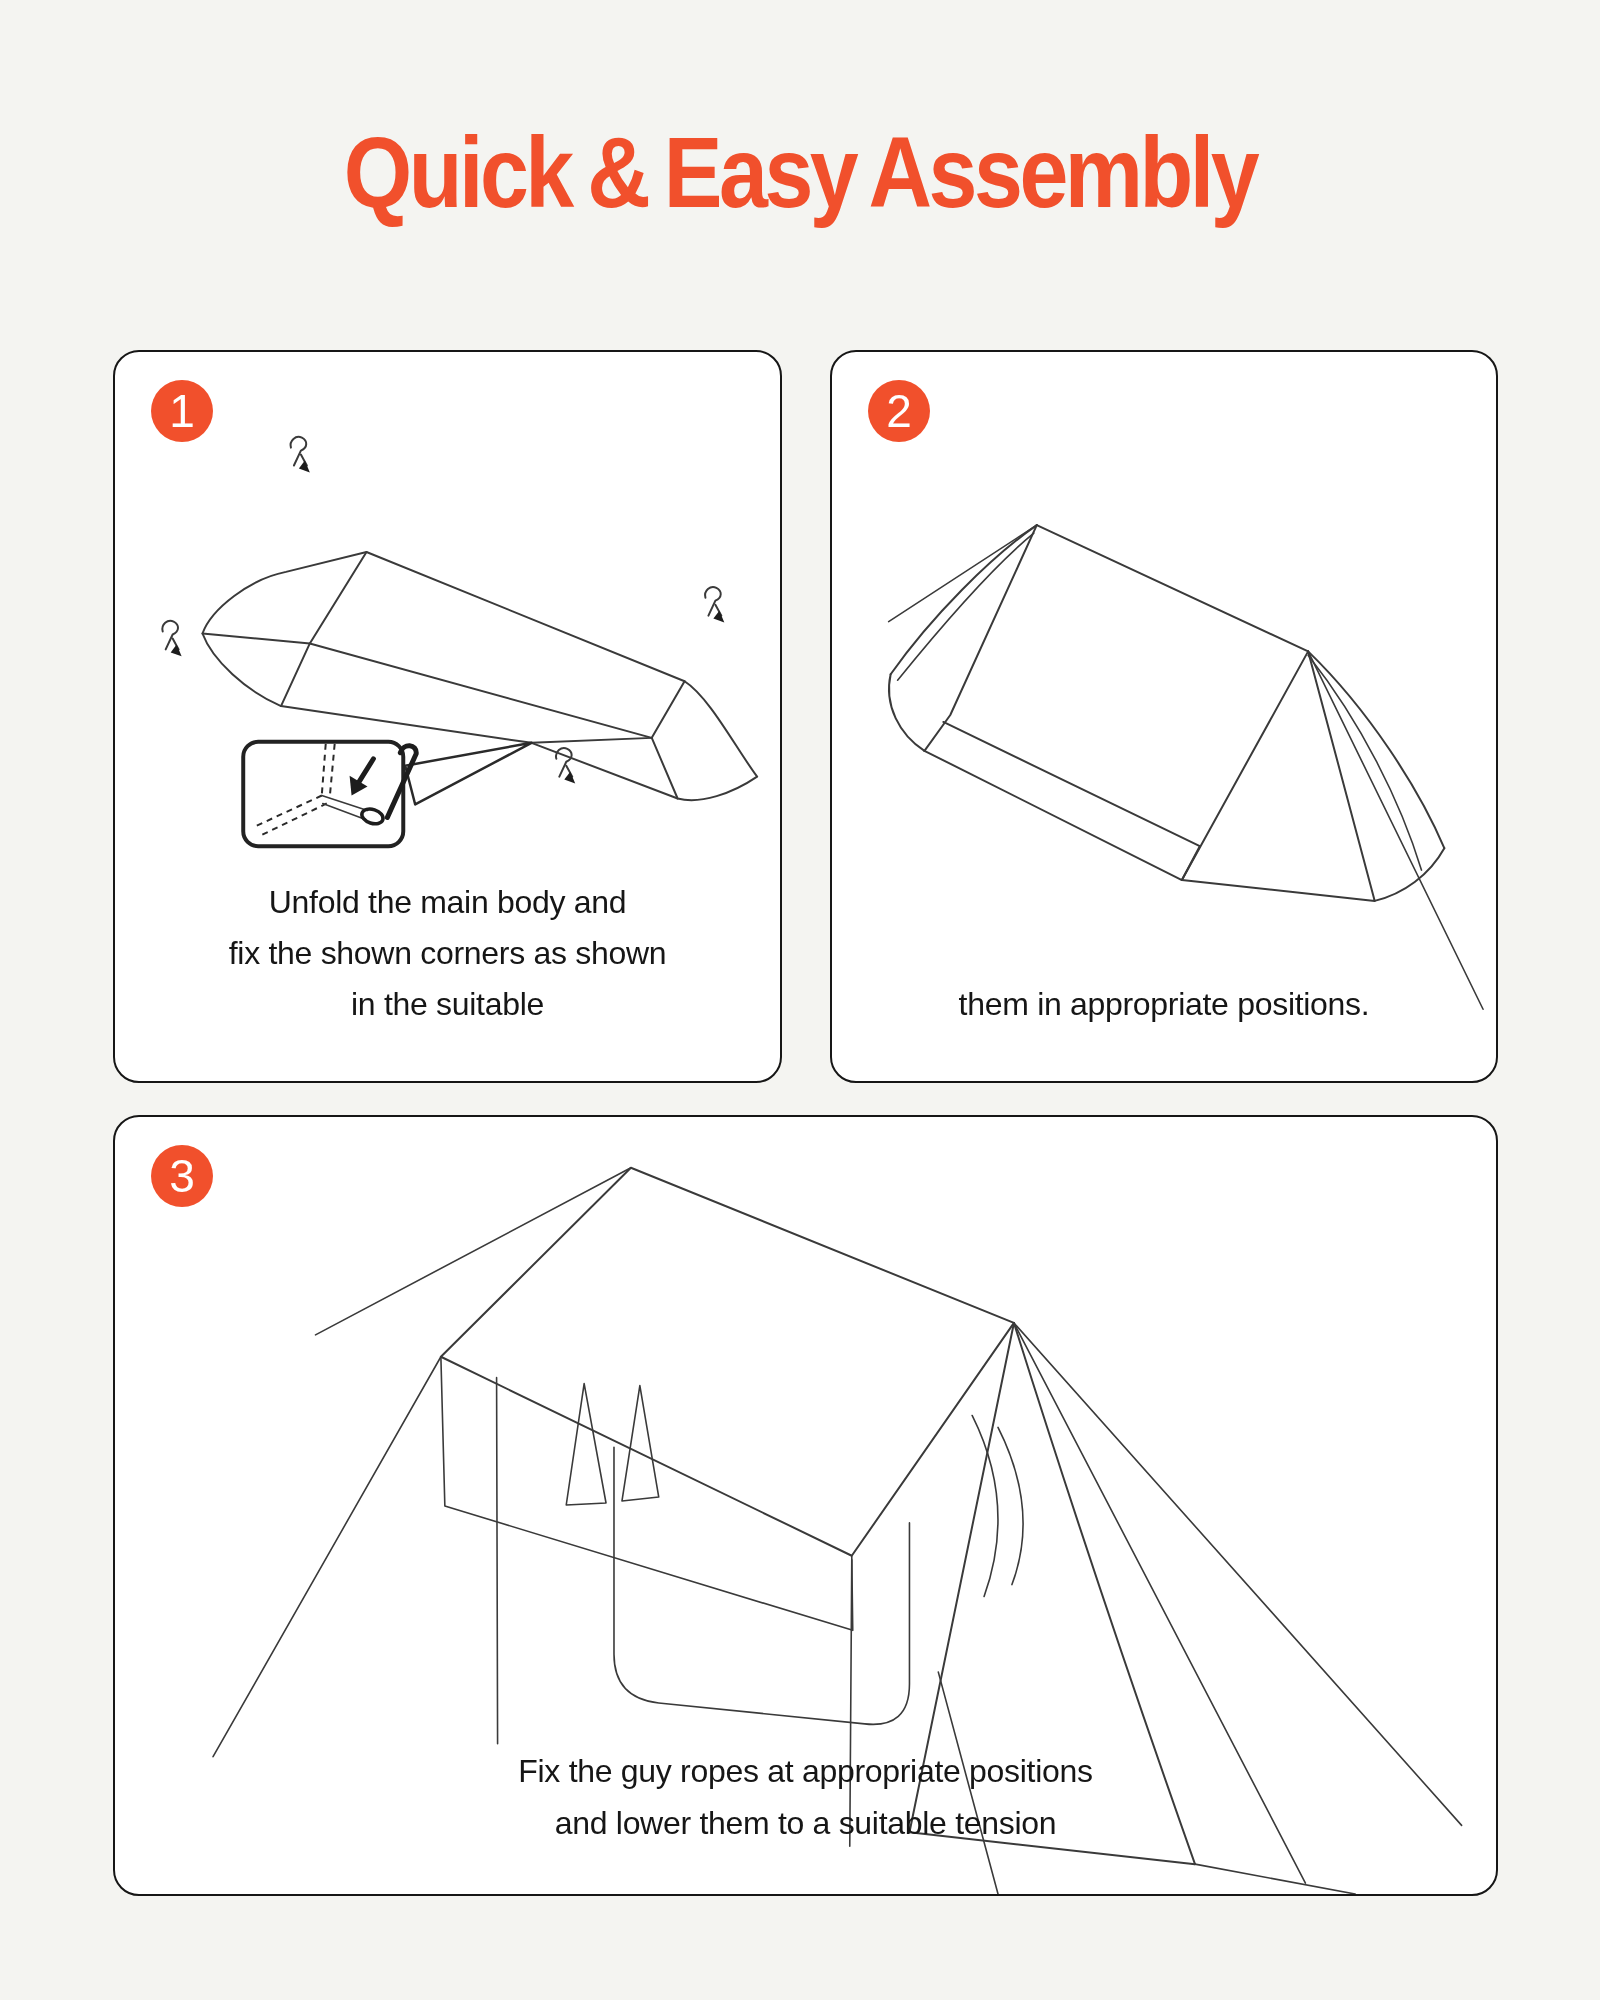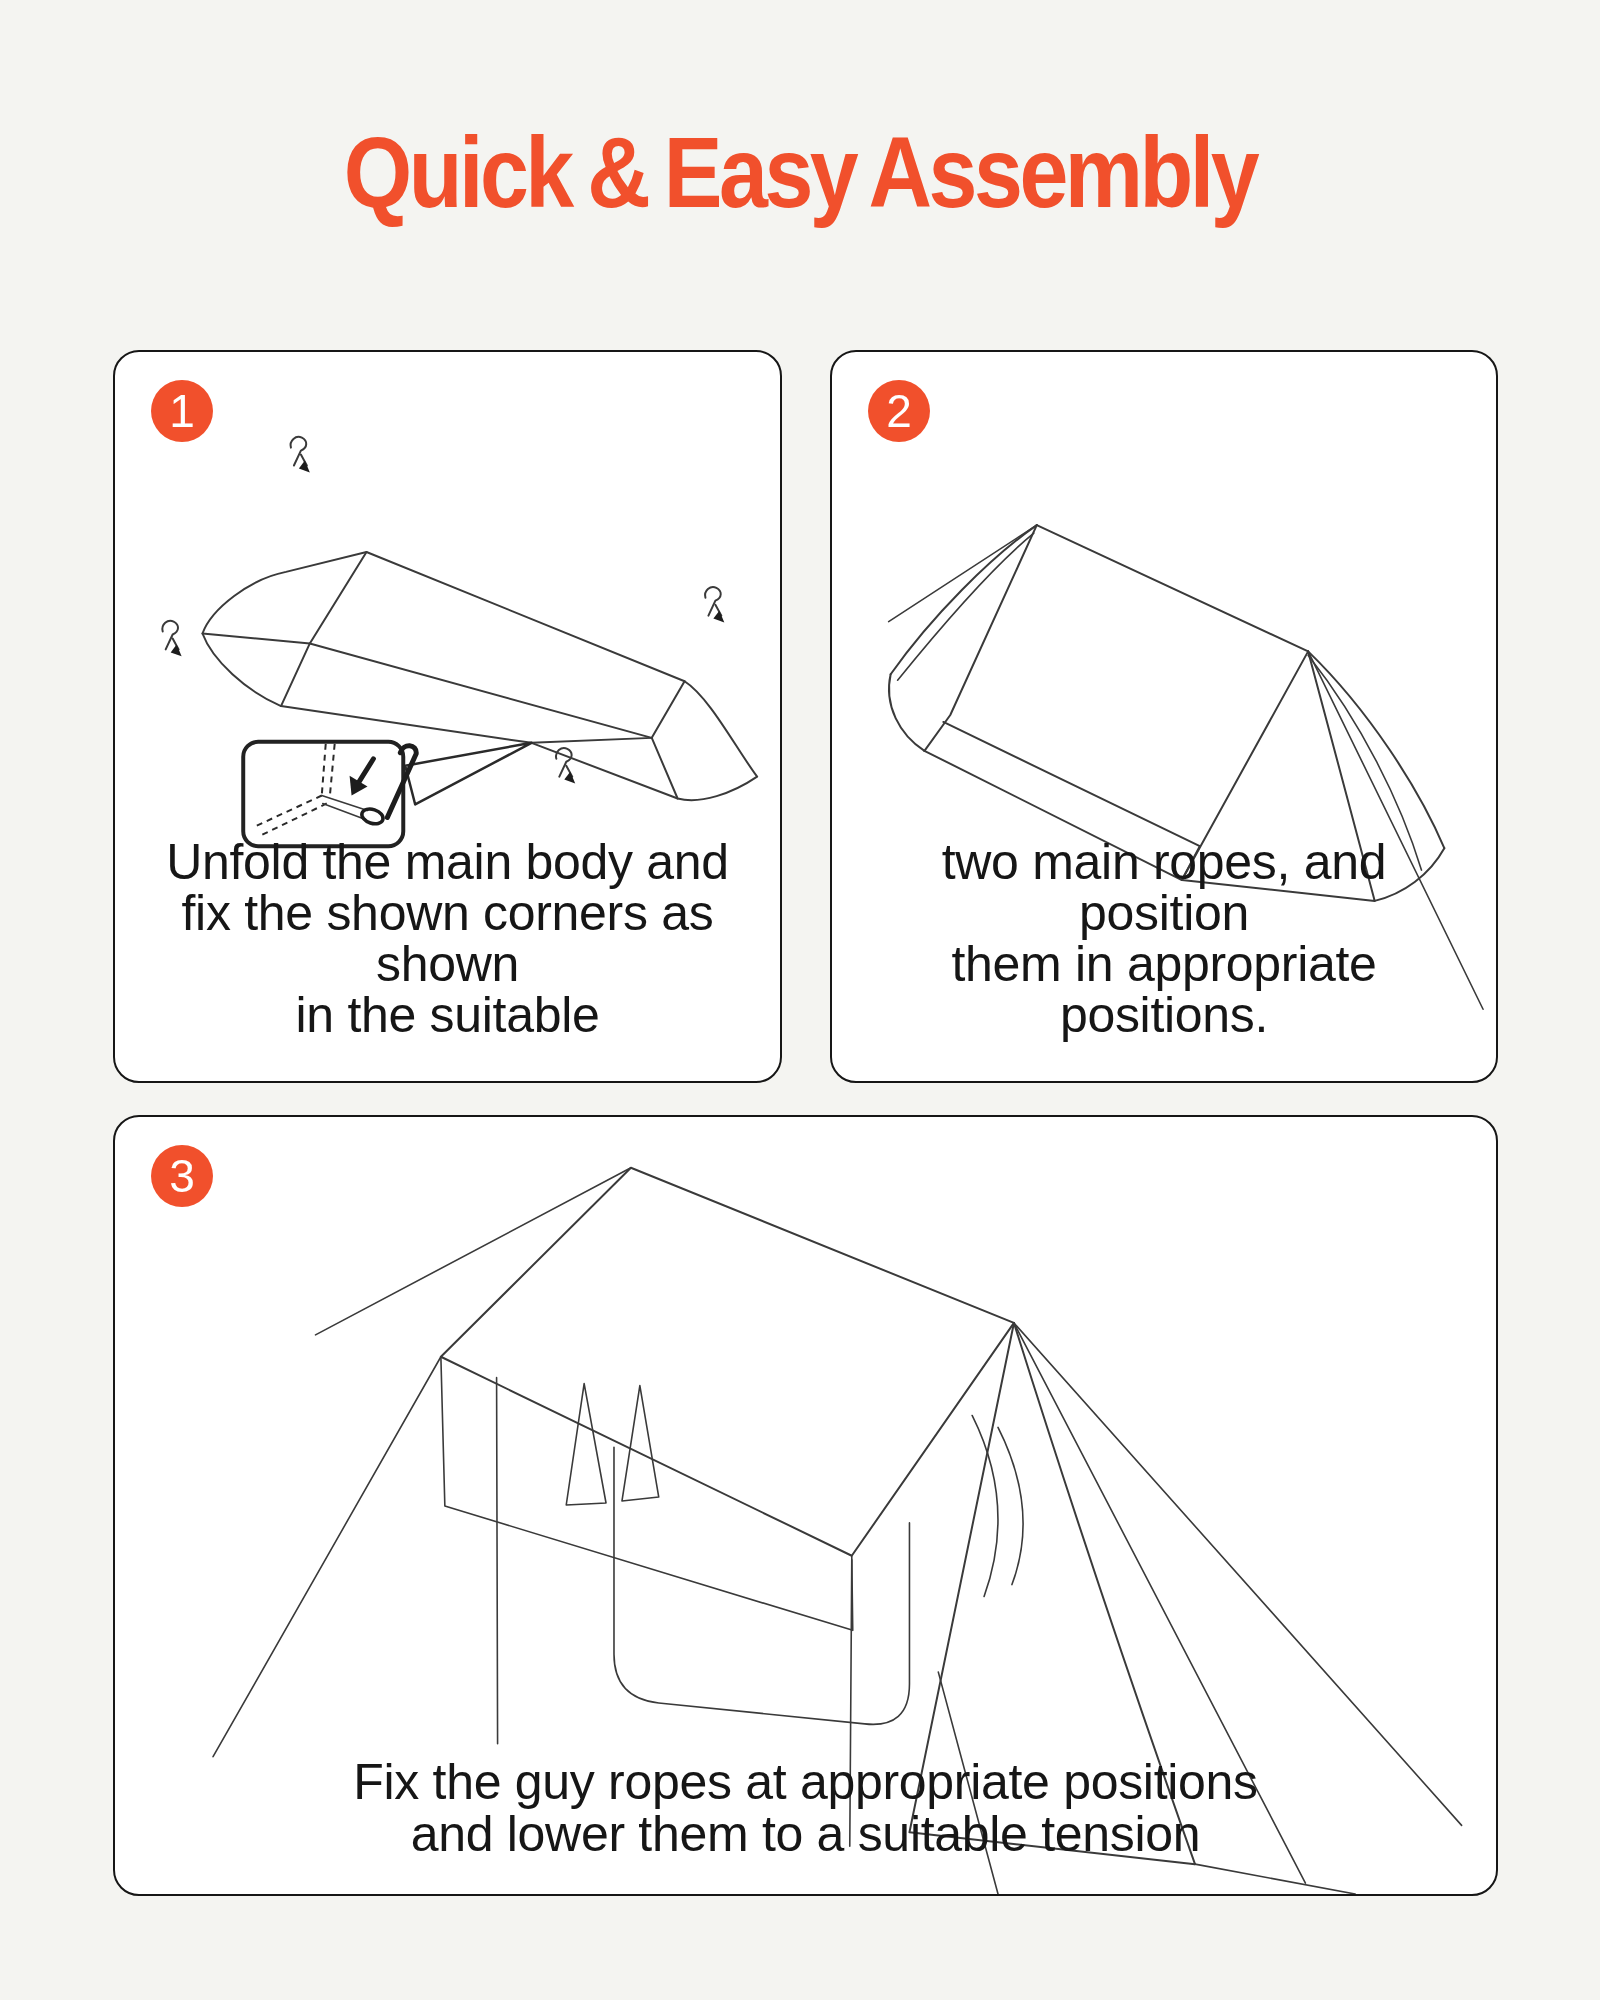--- a/index.html
+++ b/index.html
@@ -29,23 +29,23 @@
   #panel3{left:113px;top:1115px;width:1385px;height:781px;}
   .badge{
     position:absolute;left:36px;top:28px;width:62px;height:62px;
     border-radius:50%;background:var(--accent,#F1502C);
     color:#fff;font-size:46px;font-weight:500;
     display:flex;align-items:center;justify-content:center;
     z-index:3;
   }
   .diagram{position:absolute;inset:0;width:100%;height:100%;z-index:1;}
   .caption{
-    position:absolute;left:20px;right:20px;margin:4px;
+    position:absolute;left:20px;right:20px;margin:15px;
     text-align:center;z-index:2;
-    font-size:50px;line-height:51px;letter-spacing:-.3px;
+    font-size:32px;line-height:51px;letter-spacing:-.3px;
     color:var(--ink,#161616);
   }
   #panel1 .caption,#panel2 .caption{bottom:36px;}
   #panel3 .caption{bottom:30px;line-height:52px;}
   .ln{fill:none;stroke:var(--line,#3A3A3A);stroke-width:2;stroke-linecap:round;stroke-linejoin:round;}
   .ln-thin{fill:none;stroke:var(--line,#3A3A3A);stroke-width:1.6;stroke-linecap:round;stroke-linejoin:round;}
   .bold{fill:none;stroke:#1d1d1d;stroke-width:5;stroke-linecap:round;stroke-linejoin:round;}
   .dash{fill:none;stroke:#2a2a2a;stroke-width:2;stroke-dasharray:6 5;}
   .fillink{fill:#1d1d1d;stroke:none;}
 </style>
@@ -130,21 +130,21 @@
 
         <path class="ln" d="M352,531 L546,552 L479,301"></path>
 
         <path class="ln" d="M479,301 C540,360 591,440 616,499"></path>
         <path class="ln-thin" d="M479,305 C532,372 572,452 593,521"></path>
         <path class="ln" d="M616,499 C601,526 575,545 546,552"></path>
       </g>
     </svg>
     <p class="caption">
       <br>
-      <span>two main ropes, and position</span><br>
+      <br>
       <span>them in appropriate positions.</span>
     </p>
   </section>
 
   <section class="panel" id="panel3">
     <div class="badge">
       <span>3</span>
     </div>
     <svg class="diagram" viewBox="0 0 1385 781" aria-label="Line drawing of the assembled tent with tarp roof and guy ropes fixed and tensioned">
       <g>

